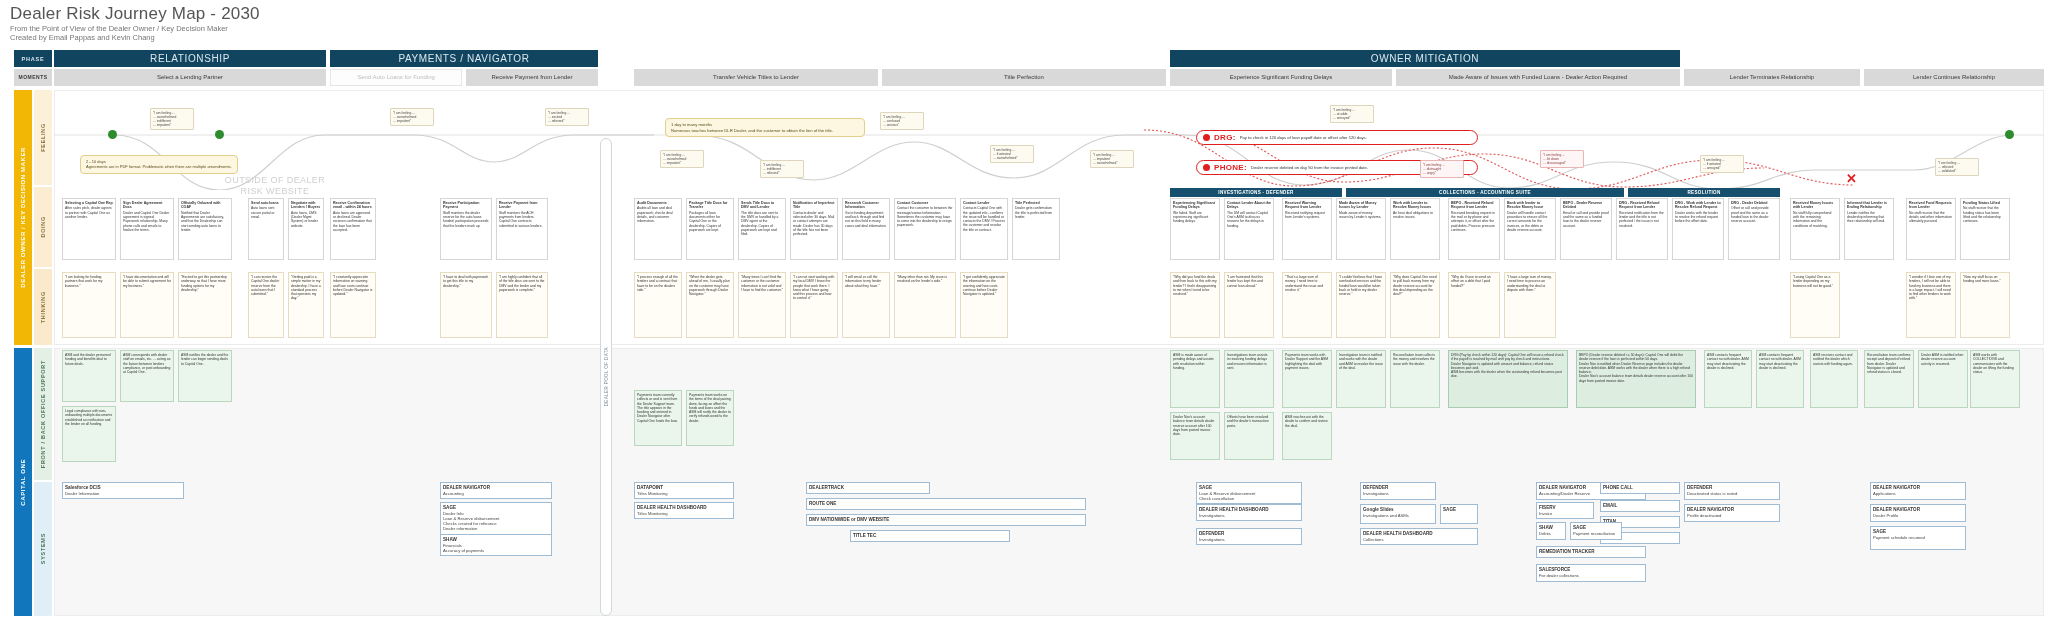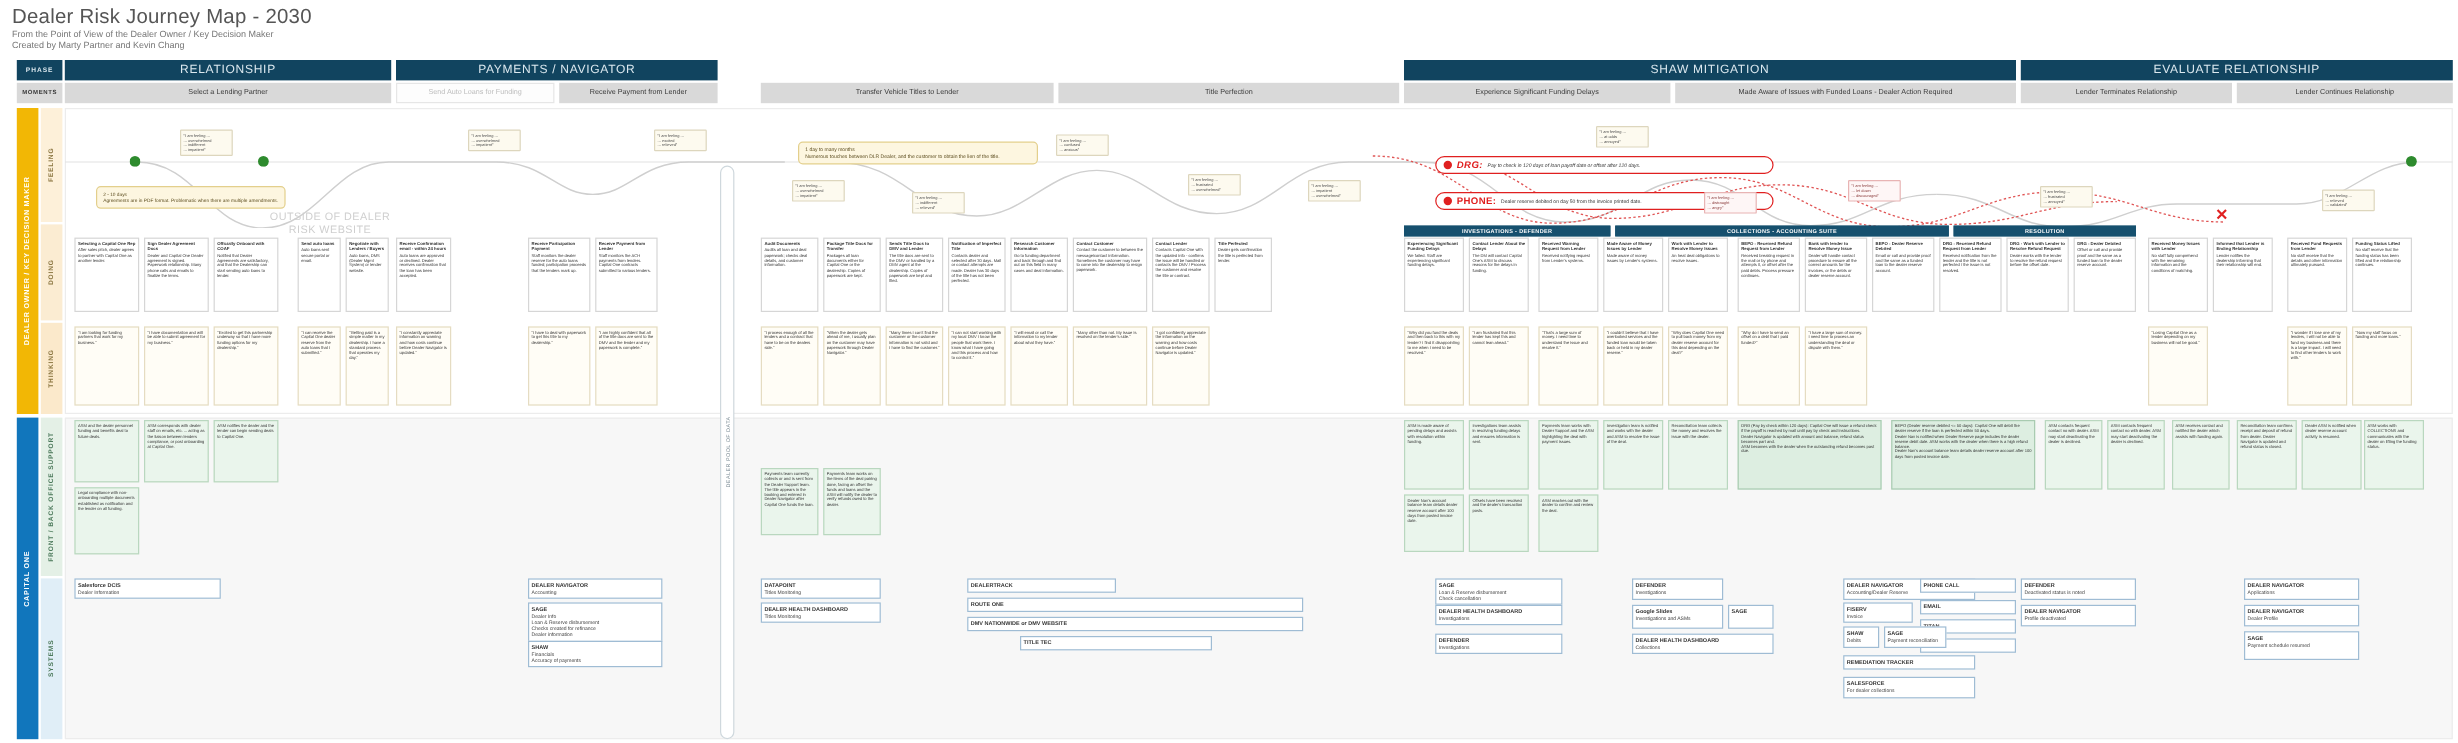--- a/index.html
+++ b/index.html
@@ -147,31 +147,30 @@
   .x-red {
     position:absolute; color:#e02020; font-size:13px; font-weight:bold; line-height:1;
   }
 </style>
 </head>
 <body>
 
 <div id="title-block">
   <div id="doc-title">Dealer Risk Journey Map - 2030</div>
   <div id="doc-sub1">From the Point of View of the Dealer Owner / Key Decision Maker</div>
-  <div id="doc-sub2">Created by Marty Partner and Kevin Chang</div>
+  <div id="doc-sub2">Created by Email Pappas and Kevin Chang</div>
 </div>
 
 <div id="map">
 
   <div class="row" id="phase-row">
       <div class="phase-cell label" style="left: 14px; width: 38px;">PHASE</div>
       <div class="phase-cell" style="left: 54px; width: 272px;">RELATIONSHIP</div>
       <div class="phase-cell" style="left: 330px; width: 268px;">PAYMENTS / NAVIGATOR</div>
-      <div class="phase-cell" style="left: 1170px; width: 510px;">SHAW MITIGATION</div>
-      <div class="phase-cell" style="left: 1684px; width: 360px;">EVALUATE RELATIONSHIP</div>
+      <div class="phase-cell" style="left: 1170px; width: 510px;">OWNER MITIGATION</div>
     </div>
 
   <div class="row" id="moments-row">
       <div class="moment-cell label" style="left: 14px; width: 38px;">MOMENTS</div>
       <div class="moment-cell" style="left: 54px; width: 272px;">Select a Lending Partner</div>
       <div class="moment-cell ghost" style="left: 330px; width: 132px;">Send Auto Loans for Funding</div>
       <div class="moment-cell" style="left: 466px; width: 132px;">Receive Payment from Lender</div>
       <div class="moment-cell" style="left: 634px; width: 244px;">Transfer Vehicle Titles to Lender</div>
       <div class="moment-cell" style="left: 882px; width: 284px;">Title Perfection</div>
       <div class="moment-cell" style="left: 1170px; width: 222px;">Experience Significant Funding Delays</div>
@@ -226,21 +225,21 @@
   <div class="dot-green" style="left:215px; top:80px;"></div>
   <div class="dot-green" style="left:2005px; top:80px;"></div>
   <div class="x-red" style="left:1846px; top:122px;">✕</div>
 
   <div class="bignote" style="left:80px; top:105px; width:158px; white-space:pre-line; font-size:4px;">2 - 10 days
 Agreements are in PDF format. Problematic when there are multiple amendments.</div>
 
   <div class="bignote" style="left:665px; top:68px; width:200px; white-space:pre-line; font-size:4.2px;">1 day to many months
 Numerous touches between DLR Dealer, and the customer to obtain the lien of the title.</div>
 
-  <div class="redpill" style="left:1196px; top:80px; width:282px;font-style:italic;">
+  <div class="redpill" style="left:1196px; top:80px; width:282px;">
     <span class="reddot"></span>
     <b>DRG:</b>
     <span style="font-size:4.2px;">Pay to check in 120 days of loan payoff date or offset after 120 days.</span>
   </div>
 
   <div class="redpill" style="left:1196px; top:110px; width:282px;">
     <span class="reddot"></span>
     <b>PHONE:</b>
     <span style="font-size:4.2px;">Dealer reserve debited on day 50 from the invoice printed date.</span>
   </div>

